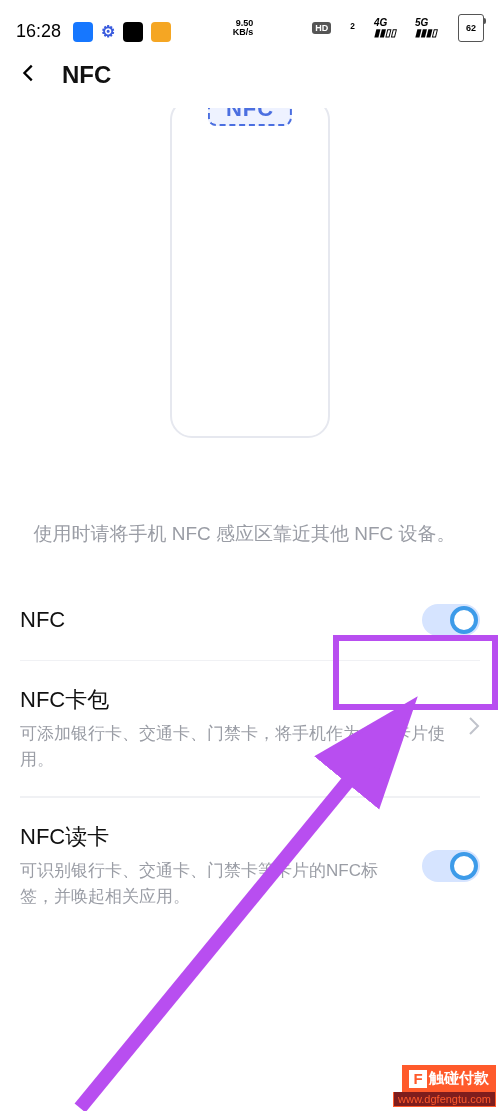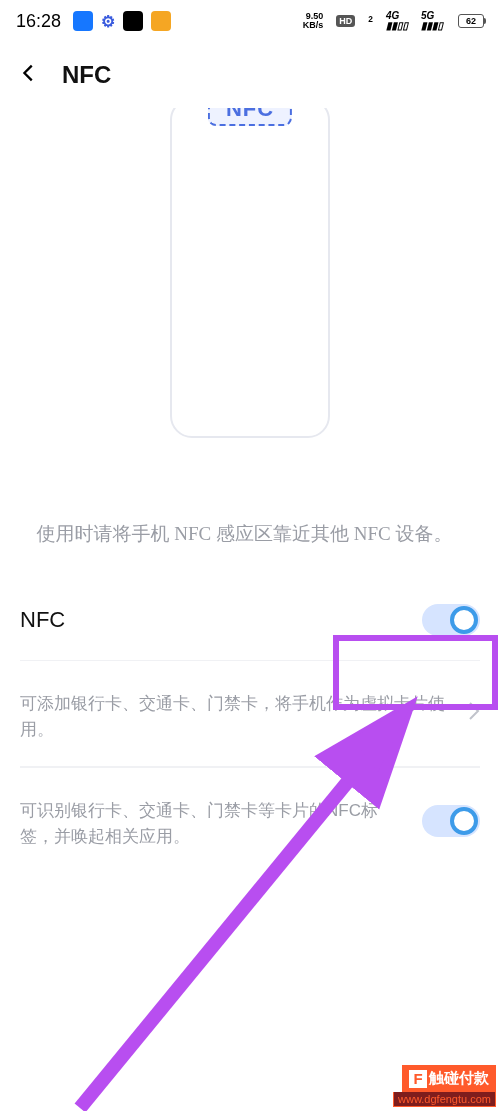--- a/index.html
+++ b/index.html
@@ -12,21 +12,21 @@
       height: 1111px;
       background: #ffffff;
       font-family: -apple-system, "PingFang SC", "Helvetica Neue", sans-serif;
       position: relative;
       overflow: hidden;
     }
     
     .status-bar {
       height: 42px;
       display: flex;
-      align-items: center;
+      align-items: flex-end;
       justify-content: space-between;
       padding: 0 16px;
       font-size: 16px;
       font-weight: 600;
       color: #000;
     }
     .status-left {
       display: flex;
       align-items: center;
       gap: 8px;
@@ -45,44 +45,45 @@
     .icon-blue { background: #1677ff; }
     .icon-paw {
       font-size: 16px;
       color: #3b5cde;
     }
     .icon-black { background: #000; }
     .icon-orange { background: #f5a623; }
     .status-right {
       display: flex;
       align-items: center;
-      gap: 13px;
+      gap: 19px;
       font-size: 10px;
     }
     .kbps {
       text-align: right;
       line-height: 1;
       font-size: 9px;
     }
     .hd-badge {
       background: #555;
       color: #fff;
       border-radius: 3px;
       padding: 1px 3px;
       font-size: 9px;
       font-weight: 700;
+      margin-left: 40px;
     }
     .signal {
       font-size: 10px;
       line-height: 1;
       font-style: italic;
     }
     .battery {
       width: 26px;
-      height: 14px;
+      height: 28px;
       border: 1.5px solid #555;
       border-radius: 3px;
       position: relative;
       display: flex;
       align-items: center;
       justify-content: center;
       font-size: 9px;
       font-weight: 600;
       margin-left: 2px;
     }
@@ -152,21 +153,20 @@
       width: 50px;
       height: 0;
     }
     
     .hint-text {
       text-align: center;
       color: #9a9da5;
       font-size: 19px;
       padding: 50px 30px 30px 19px;
       line-height: 1.7;
-      font-family: Liberation Serif, serif;
     }
     
     .settings-list {
       padding: 0 20px;
     }
     .setting-row {
       display: flex;
       justify-content: space-between;
       align-items: center;
       padding: 24px 0;
@@ -324,36 +324,38 @@
     <span class="setting-label">NFC</span>
     <div class="toggle">
       <div class="toggle-knob"></div>
     </div>
   </div>
 
   <div class="divider"></div>
 
   <div class="setting-row">
     <div class="setting-content">
+      <div class="setting-label">NFC卡包</div>
       <div class="setting-desc">可添加银行卡、交通卡、门禁卡，将手机作为虚拟卡片使用。</div>
     </div>
     <span class="chevron">
       <svg width="12" height="20" viewBox="0 0 12 20" fill="none" stroke="#c0c3cb" stroke-width="2">
         <polyline points="2 2 10 10 2 18"></polyline>
       </svg>
     </span>
   </div>
 
   <div class="divider"></div>
 
 
   <div class="divider"></div>
 
   <div class="setting-row" style="padding-bottom:50px">
     <div class="setting-content">
+      <div class="setting-label">NFC读卡</div>
       <div class="setting-desc">可识别银行卡、交通卡、门禁卡等卡片的NFC标签，并唤起相关应用。</div>
     </div>
     <div class="toggle">
       <div class="toggle-knob"></div>
     </div>
   </div>
 
 </div>
 
 <div class="highlight-box" style="left:333px; top:635px; width:165px; height:75px;"></div>

